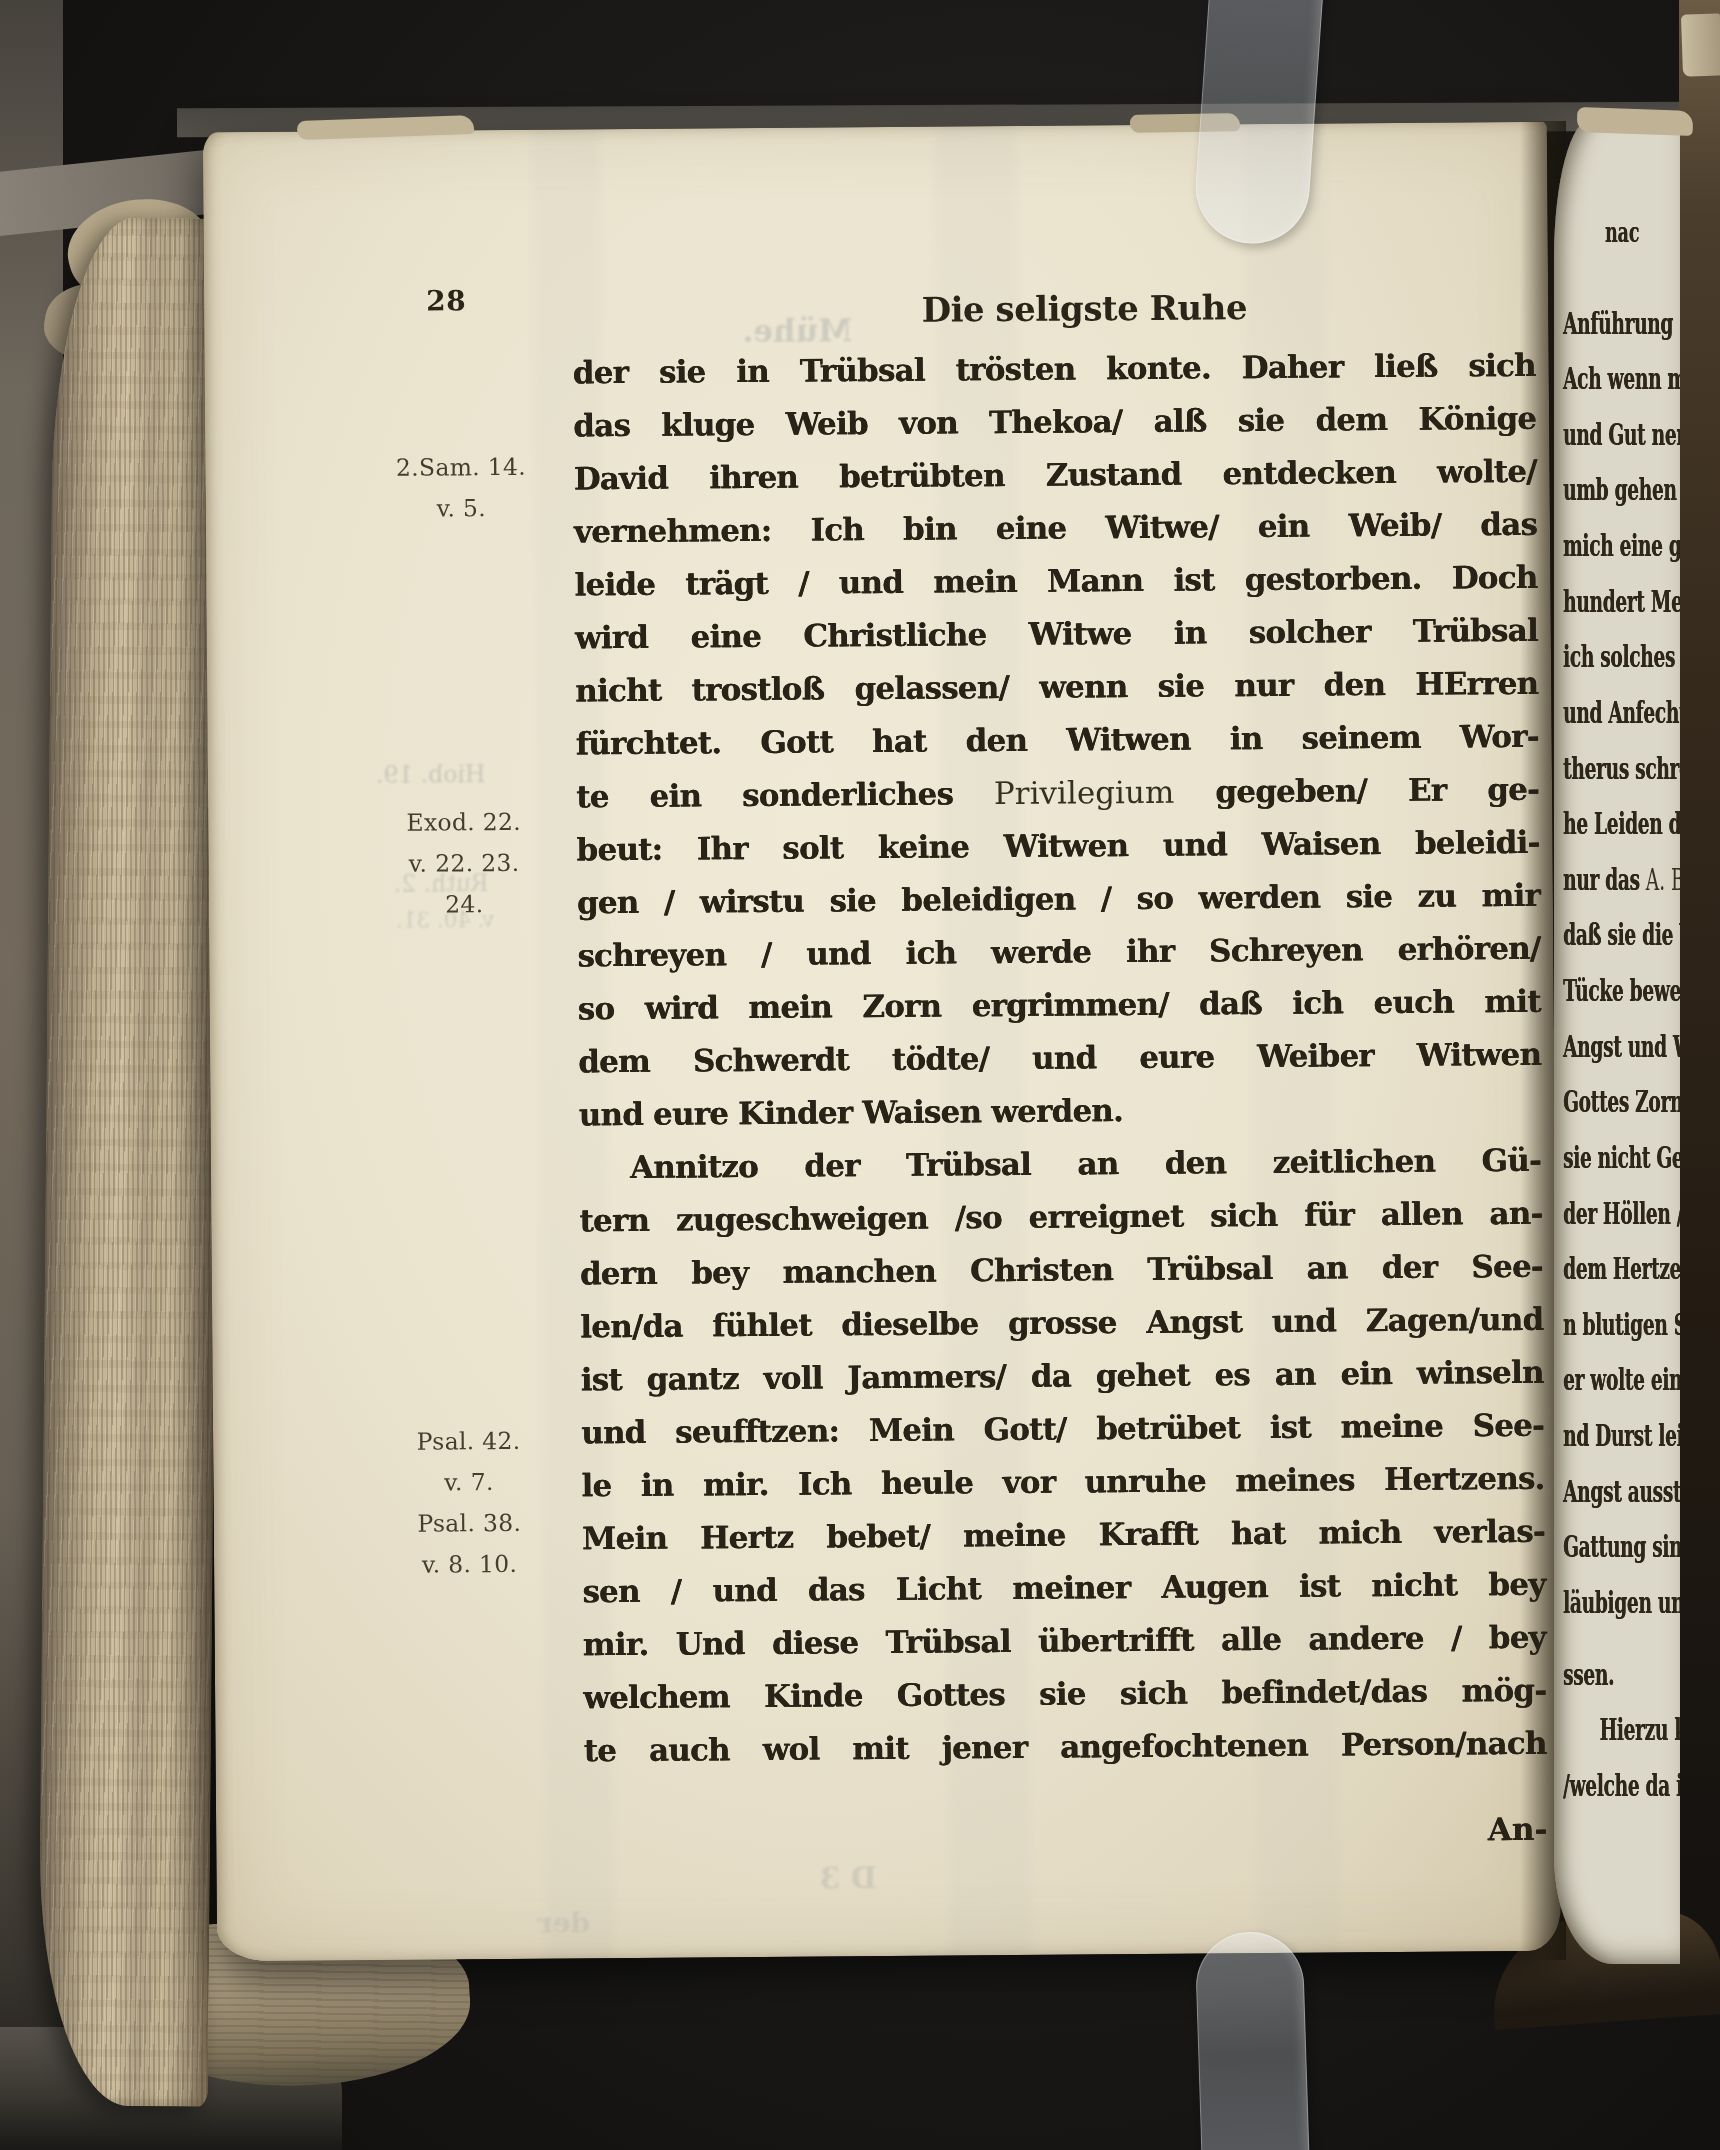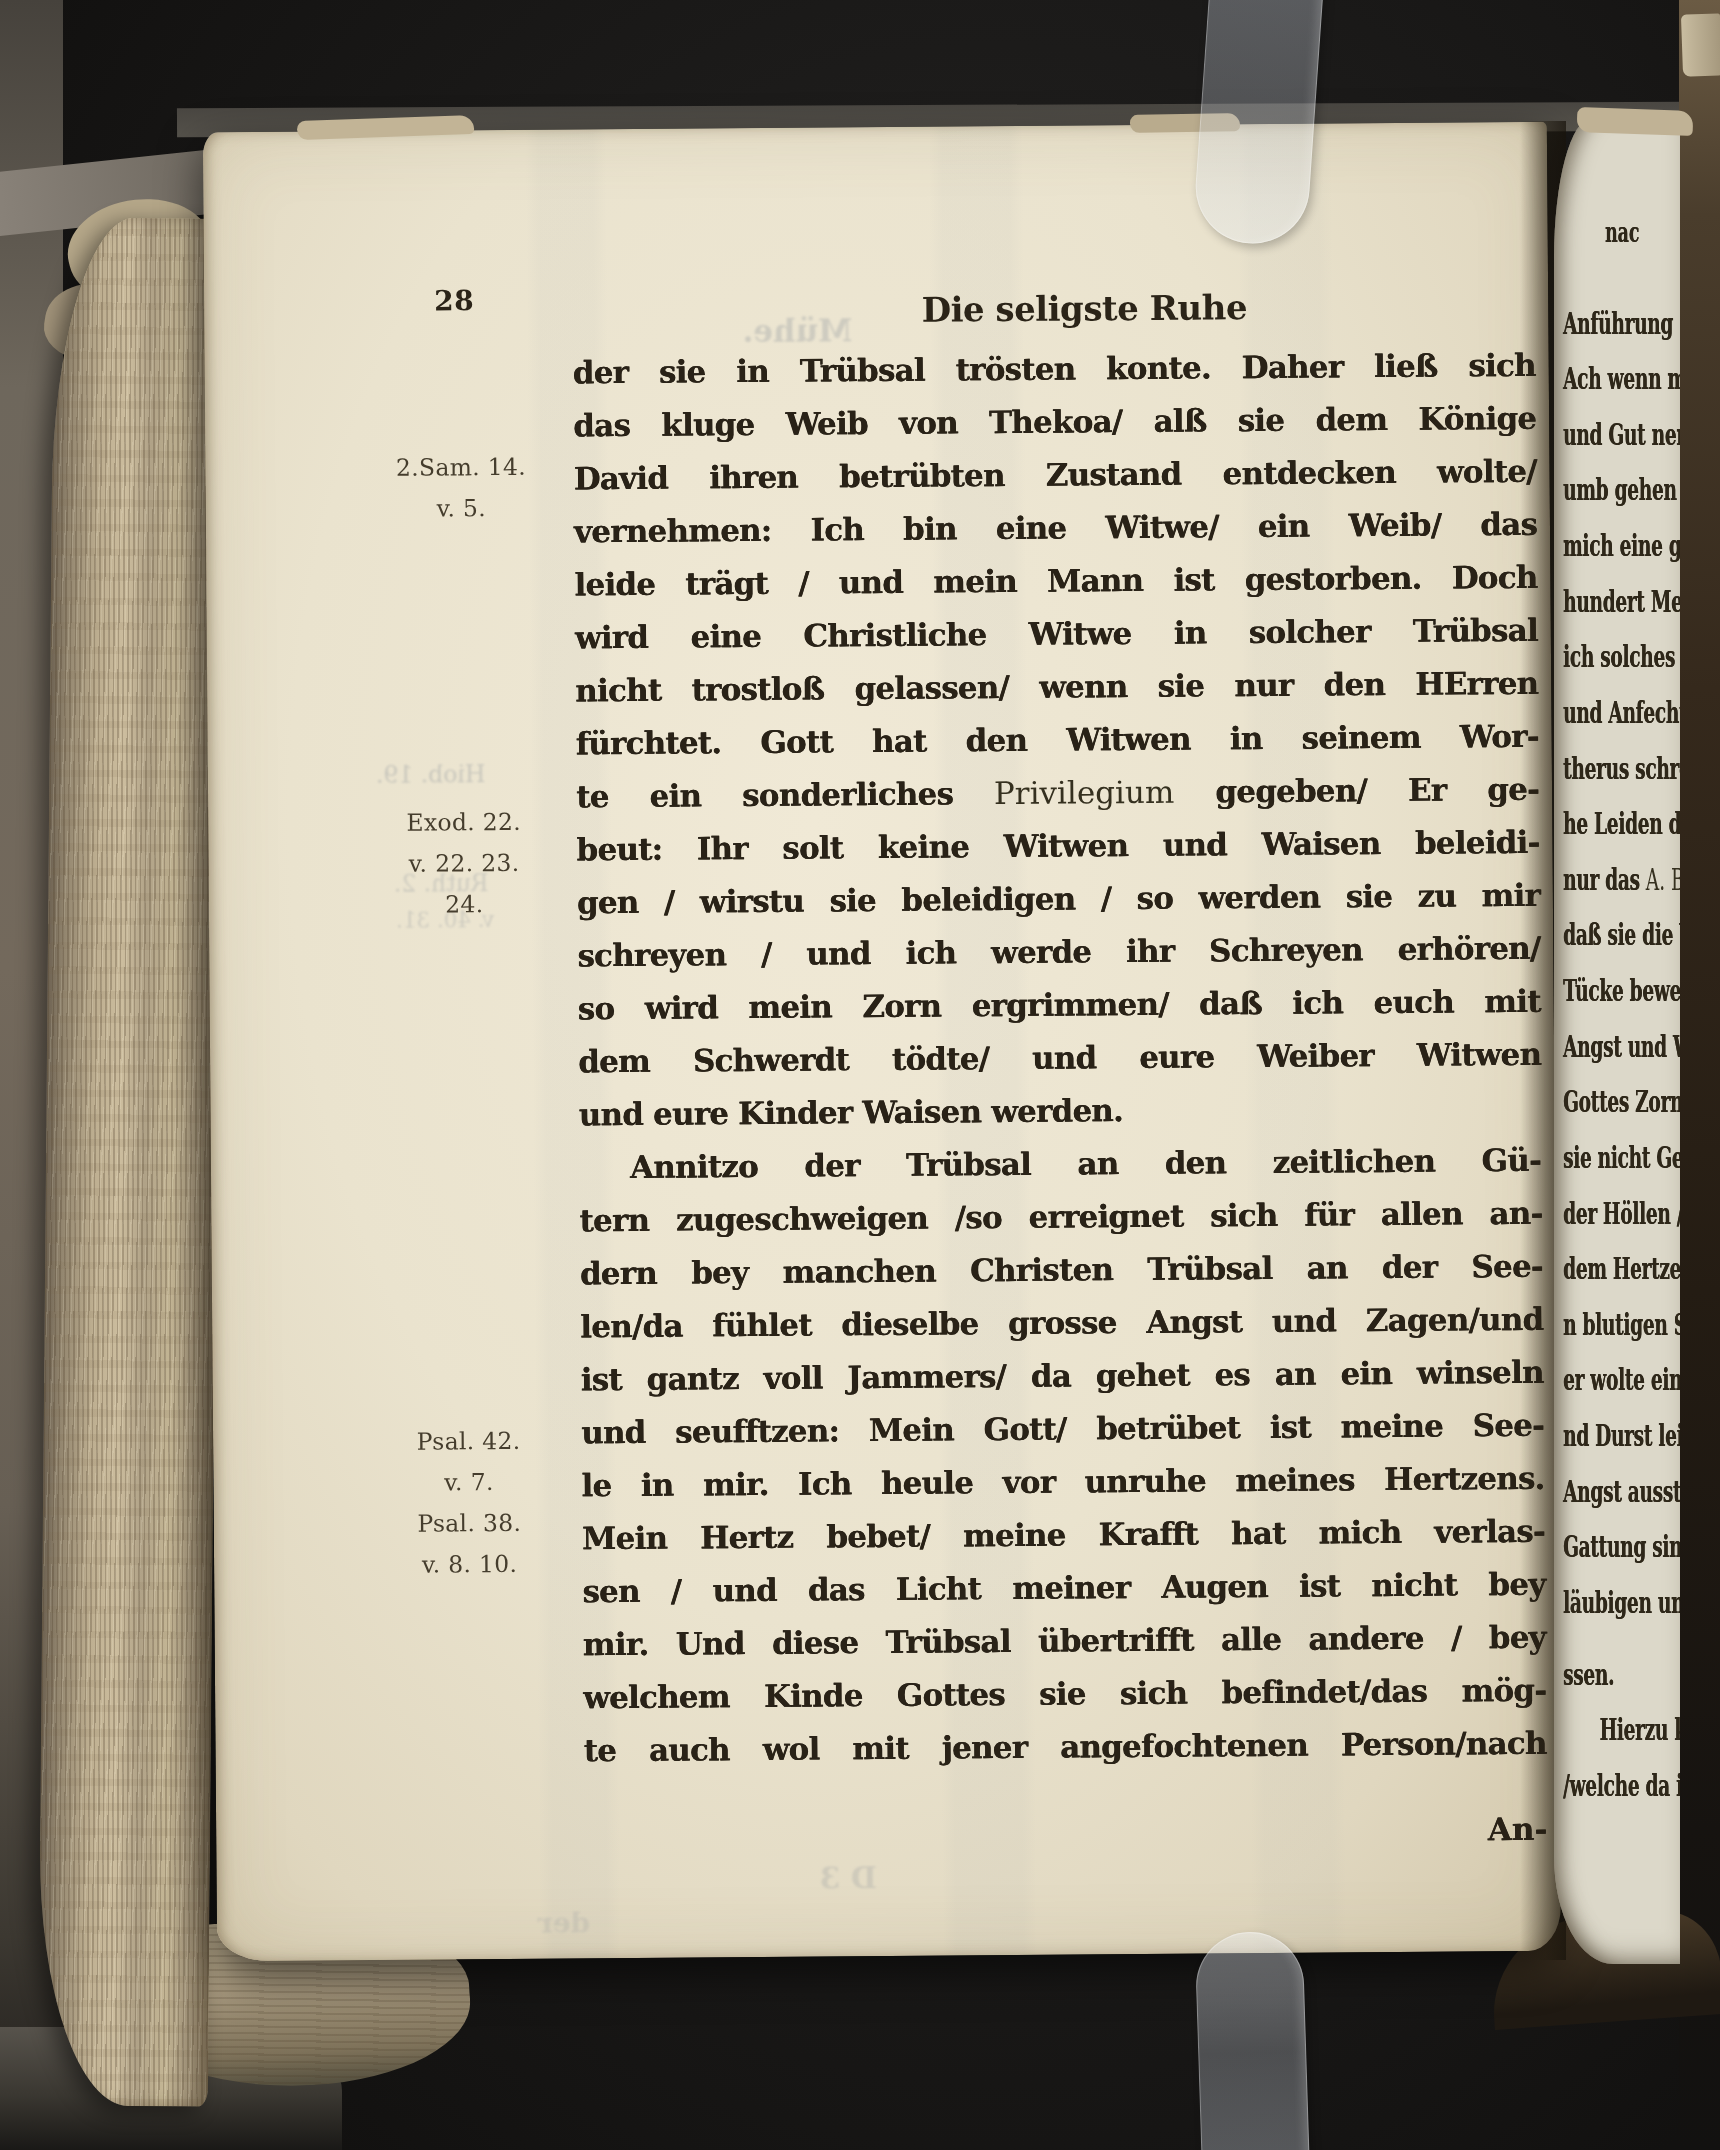--- a/index.html
+++ b/index.html
@@ -81,21 +81,21 @@
   .clip{background:linear-gradient(180deg, rgba(188,194,203,0.40) 0%, rgba(205,211,220,0.30) 50%, rgba(232,238,245,0.36) 100%);
         box-shadow:inset 0 0 0 1.1px rgba(255,255,255,0.28), inset -5.3px 0 9.6px rgba(255,255,255,0.16),
                    3.2px 4.3px 9.6px rgba(0,0,0,0.22);}
   .clip-top{left:1210px;top:-19px;width:114px;height:263px;border-radius:0 0 58px 58px;
         transform:rotate(4deg);transform-origin:top center;}
   .clip-bottom{left:1202px;top:1932px;width:108px;height:241px;border-radius:54px 54px 0 0;
         transform:rotate(-1.8deg);transform-origin:bottom center;
         background:linear-gradient(0deg, rgba(188,194,203,0.40) 0%, rgba(205,211,220,0.30) 50%, rgba(238,242,248,0.40) 100%);}
 
   
-  .pagenum{left:230px;top:154px;font-size:28px;font-weight:bold;color:#2b2418;letter-spacing:0.5px;}
+  .pagenum{left:222px;top:154px;font-size:28px;font-weight:bold;color:#2b2418;letter-spacing:0.5px;}
   .header{left:658px;top:163px;width:444px;text-align:center;font-size:34px;font-weight:bold;
       color:#2b2418;letter-spacing:-0.5px;}
   .textblock{left:368px;top:217px;width:963px;}
   .bline{width:963px;height:53px;line-height:53px;font-size:31px;font-weight:bold;color:#292217;
       letter-spacing:-0.8px;text-align:justify;text-align-last:justify;white-space:nowrap;
       text-shadow:0.3px 0 0 currentColor;}
   .bline.flush{text-align-last:left;}
   .bline.indent{padding-left:51px;width:911px;}
   .antiqua{font-weight:normal;letter-spacing:0;text-shadow:none;color:#35301f;}
   .catchword{left:368px;top:1689px;width:963px;text-align:right;font-size:31px;font-weight:bold;

